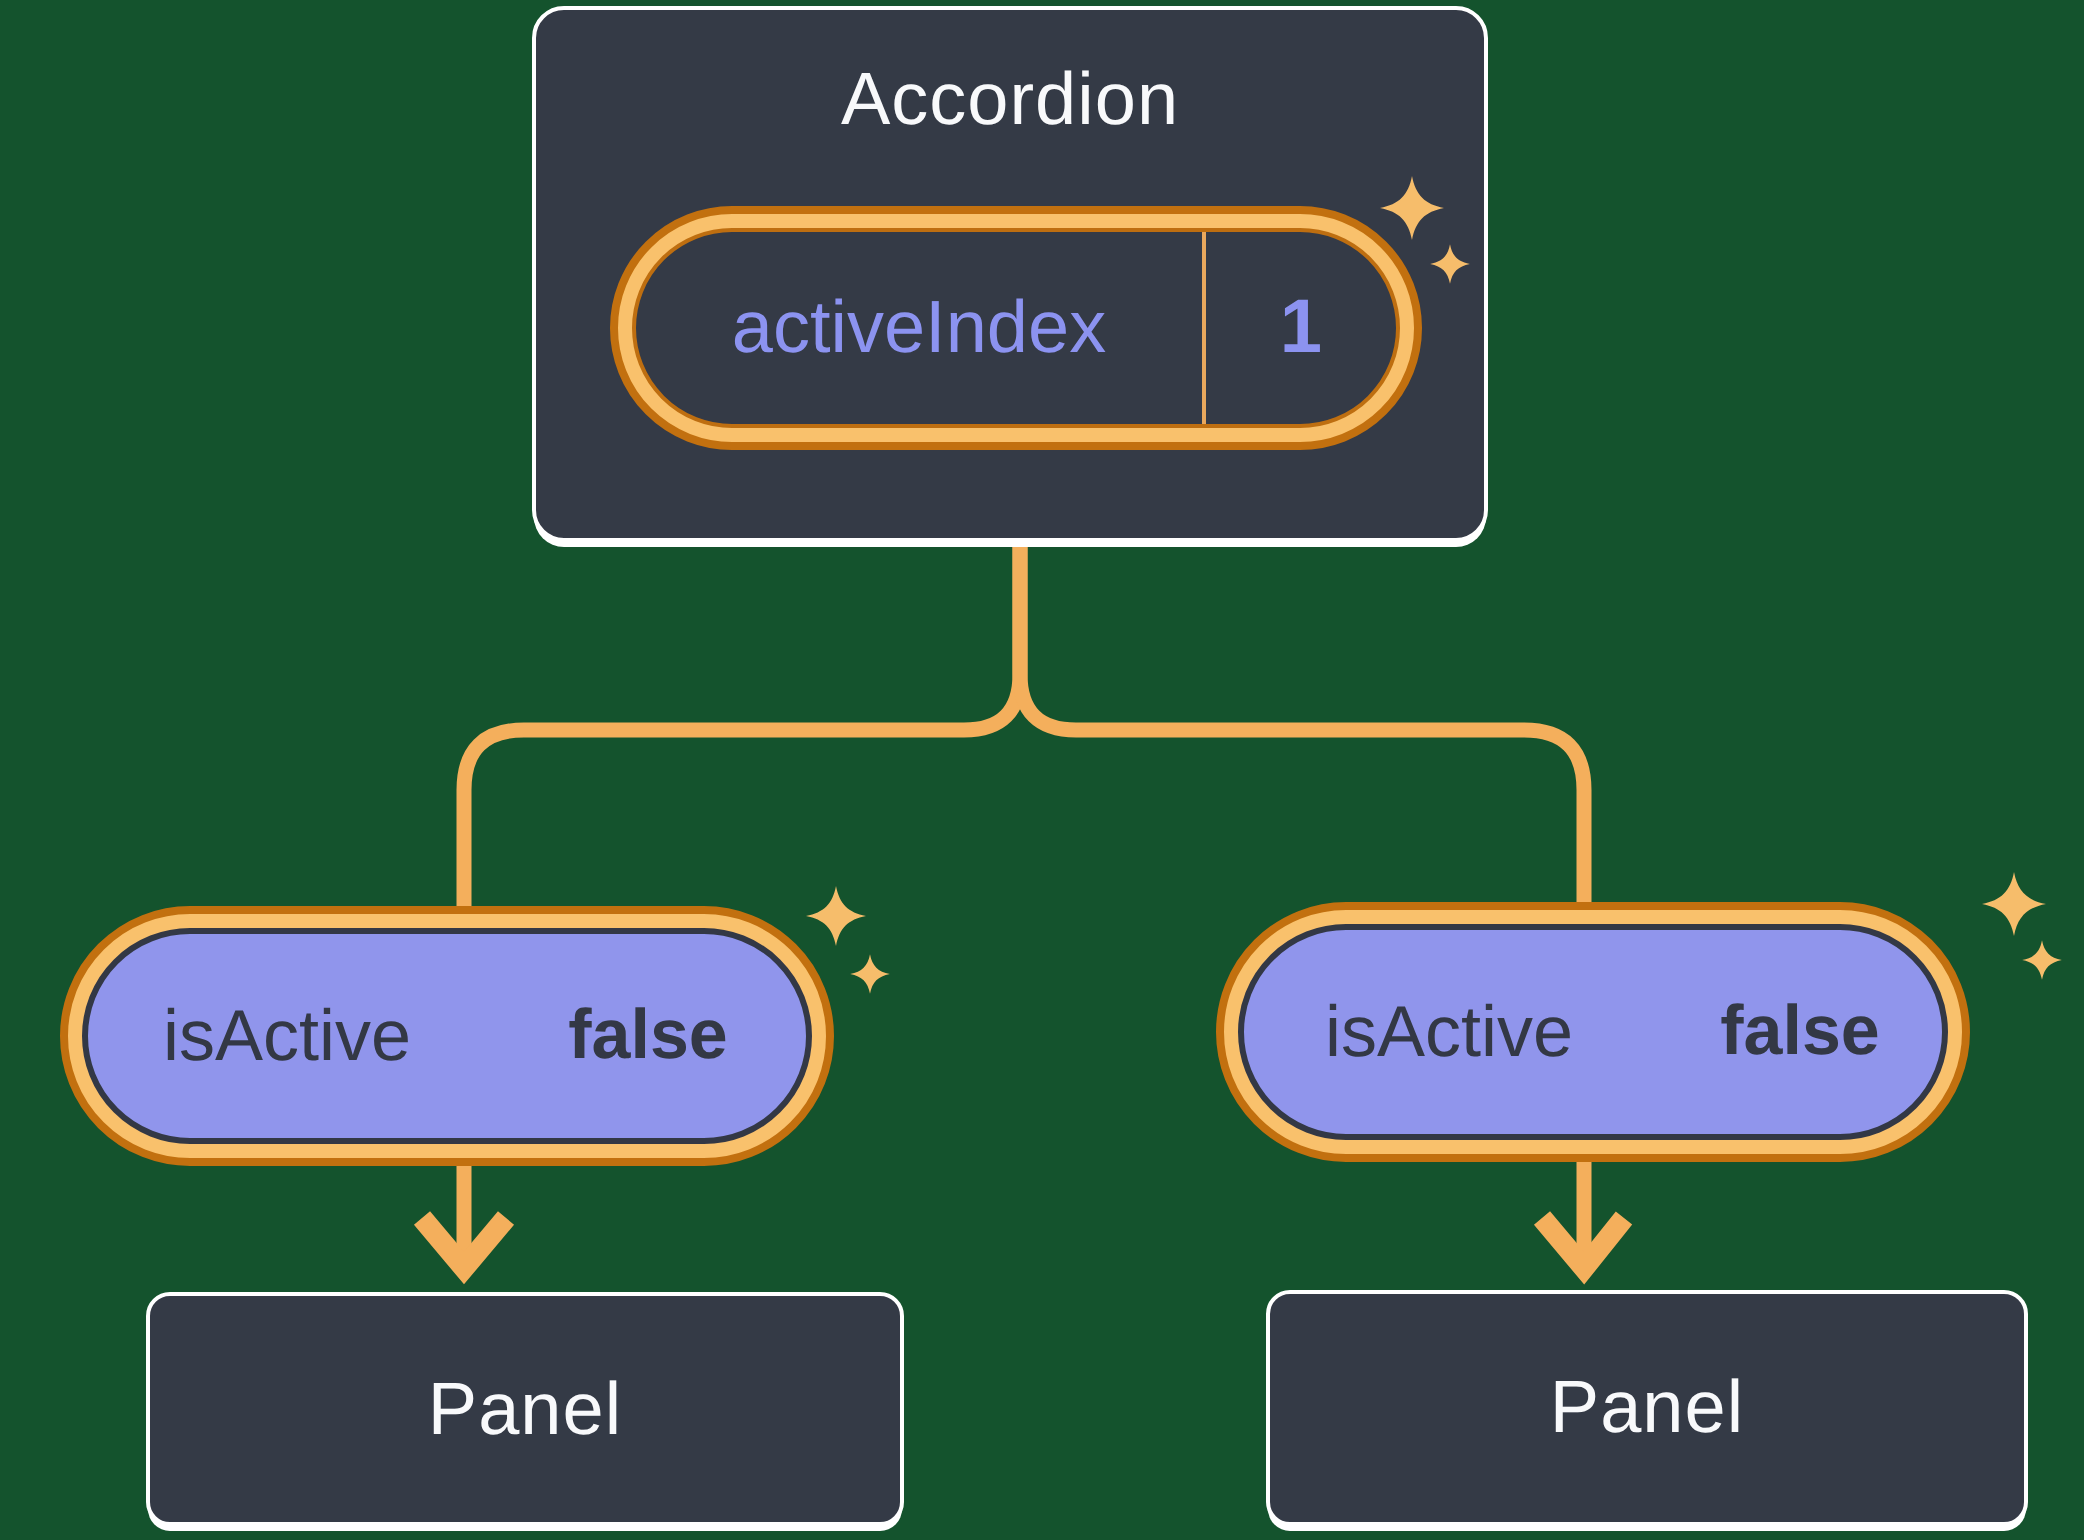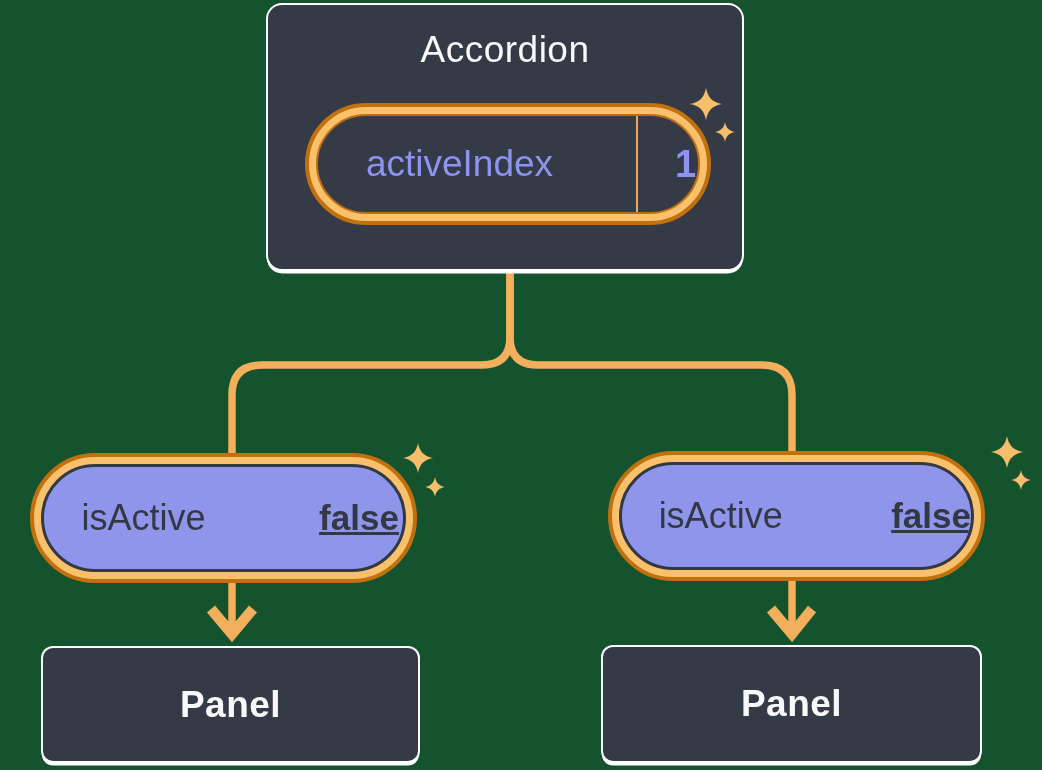--- a/index.html
+++ b/index.html
@@ -22,43 +22,43 @@
     color:#F8F9FB; font-size:37px; font-weight:500; letter-spacing:0.5px;
   }
 
   .pill-outer {
     position:absolute; border-radius:999px;
     background:#F9C16C; border:4px solid #C2700F;
     padding:7px; box-sizing:border-box; z-index:3;
   }
   .pill-inner {
     width:100%; height:100%; border-radius:999px;
-    display:flex; align-items:stretch; overflow:hidden; box-sizing:border-box;gap:35px;
+    display:flex; align-items:stretch; overflow:hidden; box-sizing:border-box;
   }
   .accordion-pill { left:37px; top:98px; width:406px; height:122px; }
   .accordion-pill .pill-inner { background:#343A46; border:2px solid #BE6E10; }
   .accordion-pill .cell-key { width:283px; color:#8C93F0; font-size:37px; }
   .accordion-pill .sep { width:2px; background:#E9A85D; }
   .accordion-pill .cell-val { color:#8C93F0; font-size:38px; font-weight:700; }
 
   .state-pill .pill-inner { background:#9095EC; border:3px solid #333845;align-items:center; }
   .state-pill .cell-key { color:#333845; font-size:36px; }
   .state-pill .sep { width:2px; background:#3A3F4B; }
-  .state-pill .cell-val { color:#333845; font-size:35px; font-weight:700;text-decoration:underline; }
+  .state-pill .cell-val { color:#333845; font-size:35px; font-weight:700; }
   .state-pill-left  { left:30px;  top:453px; width:387px; height:130px; }
   .state-pill-left .cell-key { width:199px; }
   .state-pill-right { left:608px; top:451px; width:377px; height:130px; }
   .state-pill-right .cell-key { width:205px; }
 
   .cell { display:flex; align-items:center; justify-content:center; }
   .cell-val { flex:1; }
 
   .panel-card {
     border-radius:12px; display:flex; align-items:center; justify-content:center;
-    color:#F8F9FB; font-size:37px; font-weight:700; letter-spacing:0.5px;
+    color:#F8F9FB; font-size:37px; font-weight:400; letter-spacing:0.5px;margin-left:32px;
   }
   .panel-left  { left:41px;  top:646px; width:379px; height:117px; }
   .panel-right { left:601px; top:645px; width:381px; height:118px; }
 
   .sparkles { position:absolute; z-index:4; pointer-events:none; }
   .sparkles-top   { left:678px; top:76px;  }
   .sparkles-left  { left:394px; top:430px; }
   .sparkles-right { left:983px; top:424px; }
 </style>
 </head>

